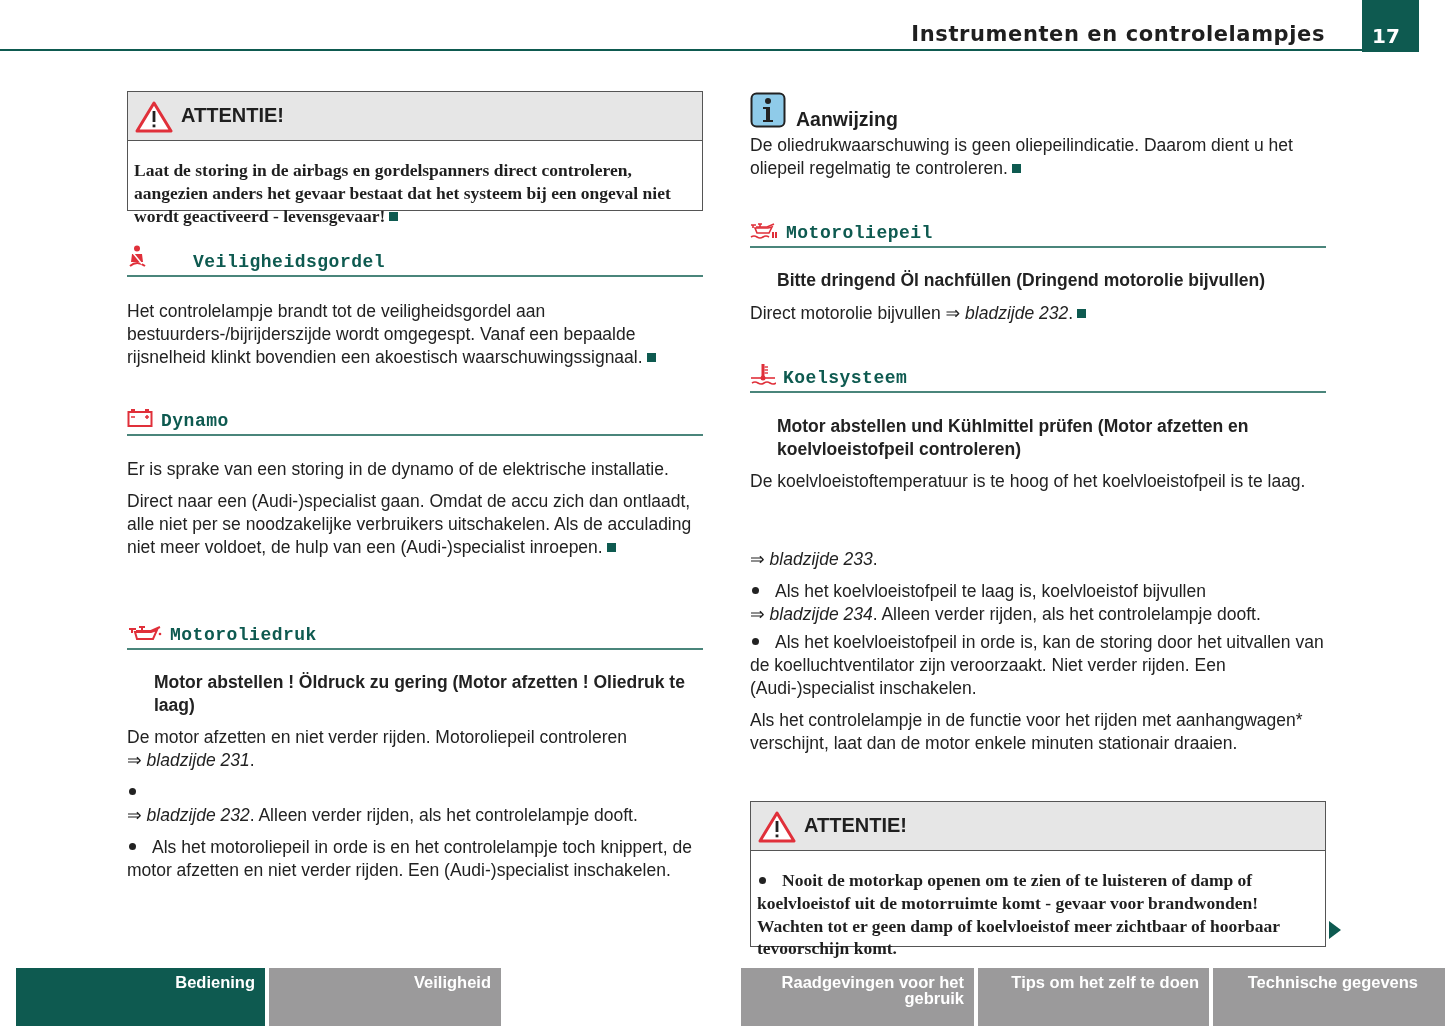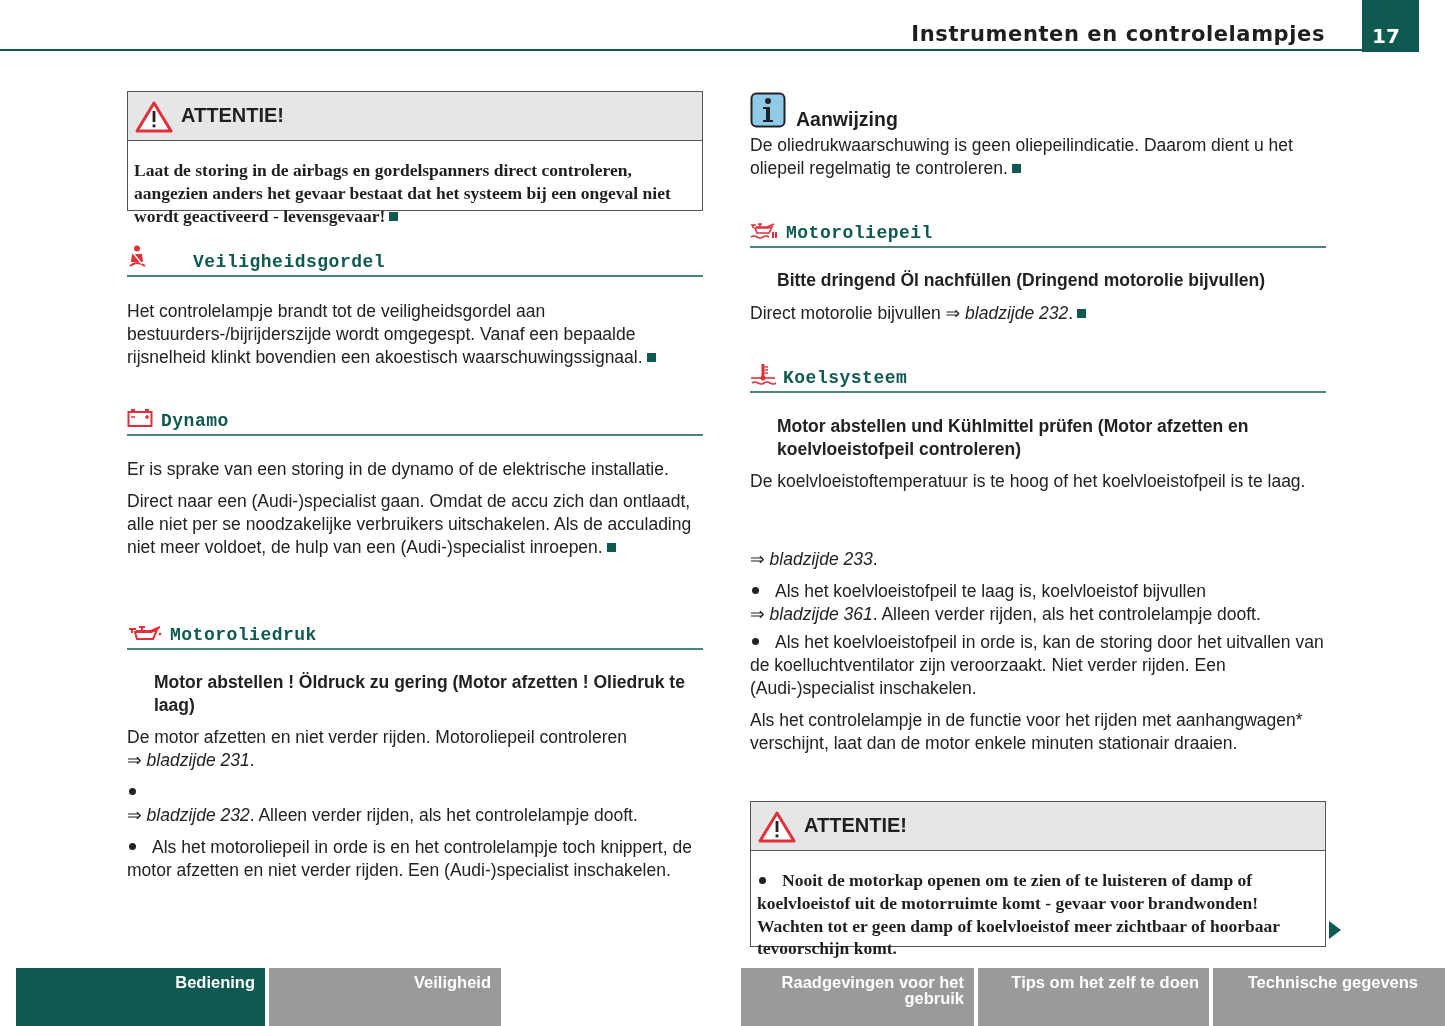--- a/index.html
+++ b/index.html
@@ -148,21 +148,21 @@
       <line x1="14.5" y1="10" x2="18" y2="10" stroke="#e0303a" stroke-width="1.4"></line>
       <circle cx="13" cy="15" r="2.5" fill="#e0303a"></circle>
       <line x1="1" y1="15" x2="25" y2="15" stroke="#e0303a" stroke-width="1.6"></line>
       <path d="M2 20 Q5 18 8 20 T14 20 T20 20 T26 20" stroke="#e0303a" stroke-width="1.6" fill="none"></path>
     </svg>
     <span class="title" style="left:33px;">Koelsysteem</span>
   </div>
   <p class="p b indent" style="top:415px;">Motor abstellen und Kühlmittel prüfen (Motor afzetten en koelvloeistofpeil controleren)</p>
   <p class="p" style="top:470px;">De koelvloeistoftemperatuur is te hoog of het koelvloeistofpeil is te laag.</p>
   <p class="p" style="top:525px;"><br><span>⇒</span> <span class="it">bladzijde 233</span>.</p>
-  <p class="p" style="top:580px;"><span class="bullet"></span><span>Als het koelvloeistofpeil te laag is, koelvloeistof bijvullen</span><br><span>⇒</span> <span class="it">bladzijde 361</span><span>. Alleen verder rijden, als het controlelampje dooft.</span></p>
+  <p class="p" style="top:580px;"><span class="bullet"></span><span>Als het koelvloeistofpeil te laag is, koelvloeistof bijvullen</span><br><span>⇒</span> <span class="it">bladzijde 234</span><span>. Alleen verder rijden, als het controlelampje dooft.</span></p>
   <p class="p" style="top:631px;"><span class="bullet"></span><span>Als het koelvloeistofpeil in orde is, kan de storing door het uitvallen van de koelluchtventilator zijn veroorzaakt. Niet verder rijden. Een (Audi-)specialist inschakelen.</span></p>
   <p class="p" style="top:709px;">Als het controlelampje in de functie voor het rijden met aanhangwagen* verschijnt, laat dan de motor enkele minuten stationair draaien.</p>
 
   <div class="warn" style="top:801px; height:146px;">
     <div class="head">
       <svg class="tri" width="38" height="32" viewBox="0 0 38 32">
         <path d="M19 2 L36 30 L2 30 Z" fill="#fff" stroke="#e0303a" stroke-width="3" stroke-linejoin="round"></path>
         <rect x="17.6" y="10" width="2.8" height="11" fill="#222"></rect>
         <rect x="17.6" y="23.5" width="2.8" height="2.8" fill="#222"></rect>
       </svg>

